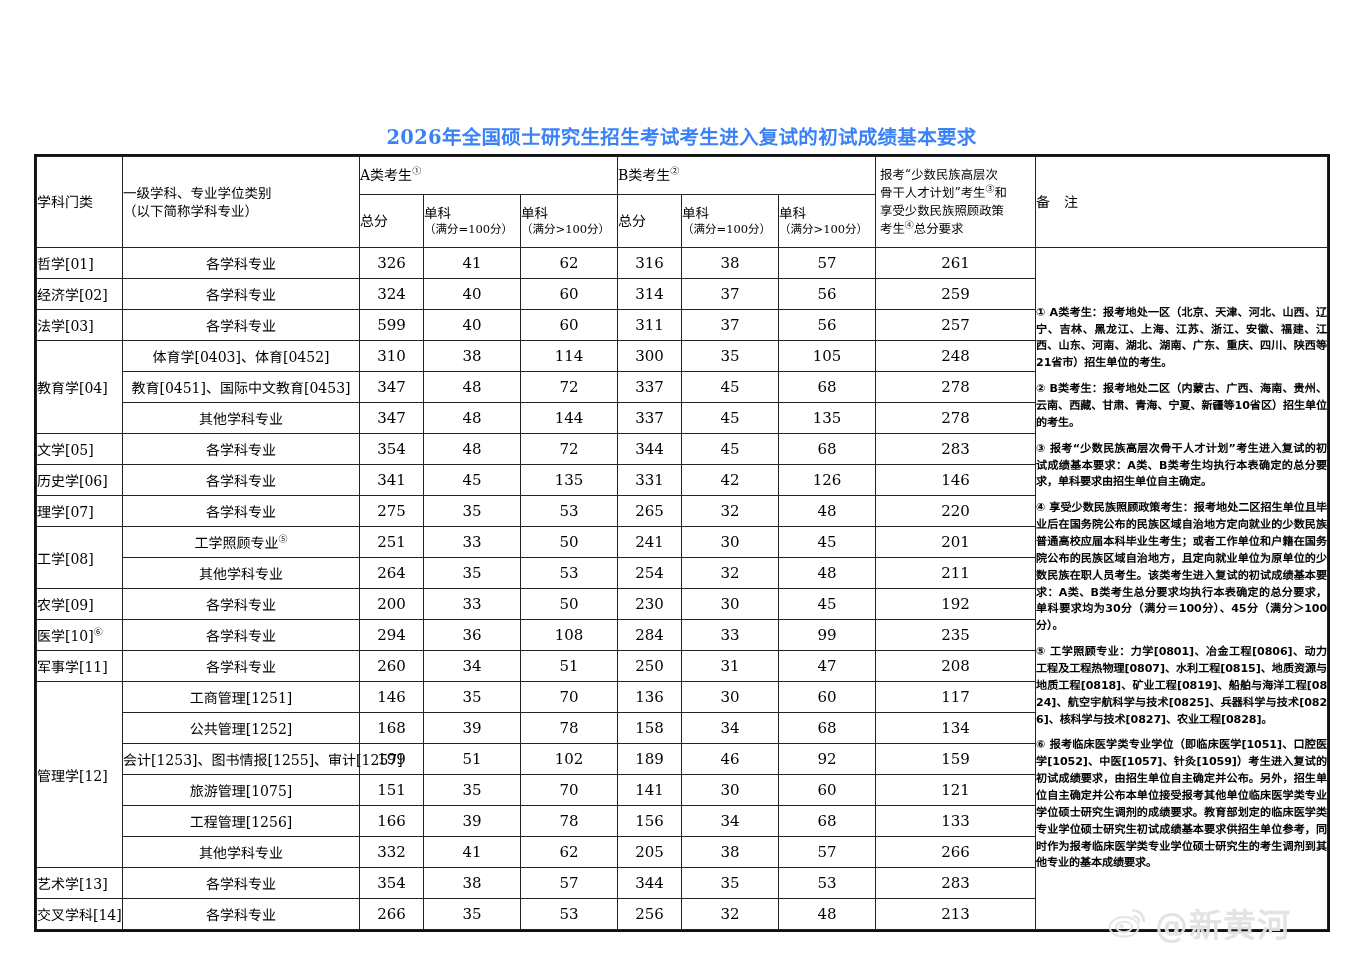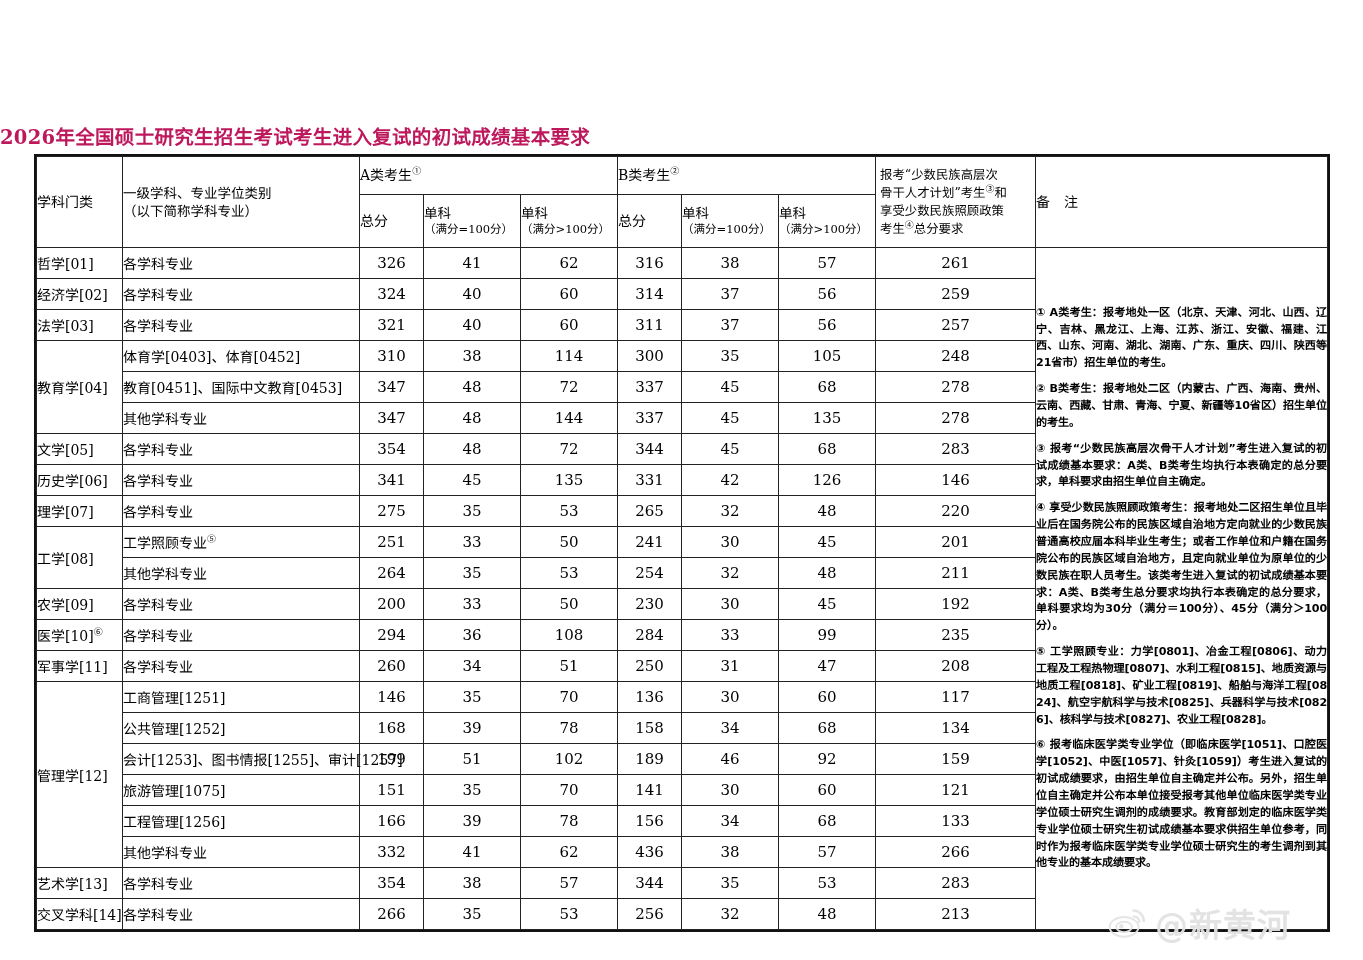--- a/index.html
+++ b/index.html
@@ -23,25 +23,26 @@
     width: 1363px;
     height: 960px;
   }
 
   
   .doc-title {
     position: absolute;
     left: 0;
     top: 121px;
     width: 1363px;
+    text-align: center;
     font-family: "DejaVu Serif", "Liberation Serif", serif;
     font-weight: bold;
     font-size: 19.5px;
     letter-spacing: 0.3px;
-    color: #be185d;
+    color: #3b82f6;
     white-space: nowrap;
   }
 
   
   .table-wrap {
     position: absolute;
     left: 36px;
     top: 156px;
     width: 1291px;
   }
@@ -82,21 +83,21 @@
     padding-left: 8px;
     height: 30px;
     text-align: left;
     white-space: nowrap;
     margin-left: 24px;
   }
   .cell-major {
     font-size: 14px;
     padding-left: 9px;
     height: 30px;
-    text-align: left;
+    text-align: center;
     white-space: nowrap;
   }
   .cell-num {
     font-size: 15px;
     text-align: center;
     height: 30px;
     font-family: "DejaVu Serif", "Liberation Serif", serif;
   }
 
   
@@ -245,21 +246,21 @@
             <td class="cell-num">40</td>
             <td class="cell-num">60</td>
             <td class="cell-num">314</td>
             <td class="cell-num">37</td>
             <td class="cell-num">56</td>
             <td class="cell-num">259</td>
           </tr>
           <tr>
             <td class="cell-cat">法学[03]</td>
             <td class="cell-major">各学科专业</td>
-            <td class="cell-num">321</td>
+            <td class="cell-num">599</td>
             <td class="cell-num">40</td>
             <td class="cell-num">60</td>
             <td class="cell-num">311</td>
             <td class="cell-num">37</td>
             <td class="cell-num">56</td>
             <td class="cell-num">257</td>
           </tr>
           <tr>
             <td class="cell-cat" rowspan="3">教育学[04]</td>
             <td class="cell-major">体育学[0403]、体育[0452]</td>
@@ -427,21 +428,21 @@
             <td class="cell-num">156</td>
             <td class="cell-num">34</td>
             <td class="cell-num">68</td>
             <td class="cell-num">133</td>
           </tr>
           <tr class="inner-sep">
             <td class="cell-major">其他学科专业</td>
             <td class="cell-num">332</td>
             <td class="cell-num">41</td>
             <td class="cell-num">62</td>
-            <td class="cell-num">436</td>
+            <td class="cell-num">205</td>
             <td class="cell-num">38</td>
             <td class="cell-num">57</td>
             <td class="cell-num">266</td>
           </tr>
           <tr>
             <td class="cell-cat">艺术学[13]</td>
             <td class="cell-major">各学科专业</td>
             <td class="cell-num">354</td>
             <td class="cell-num">38</td>
             <td class="cell-num">57</td>

